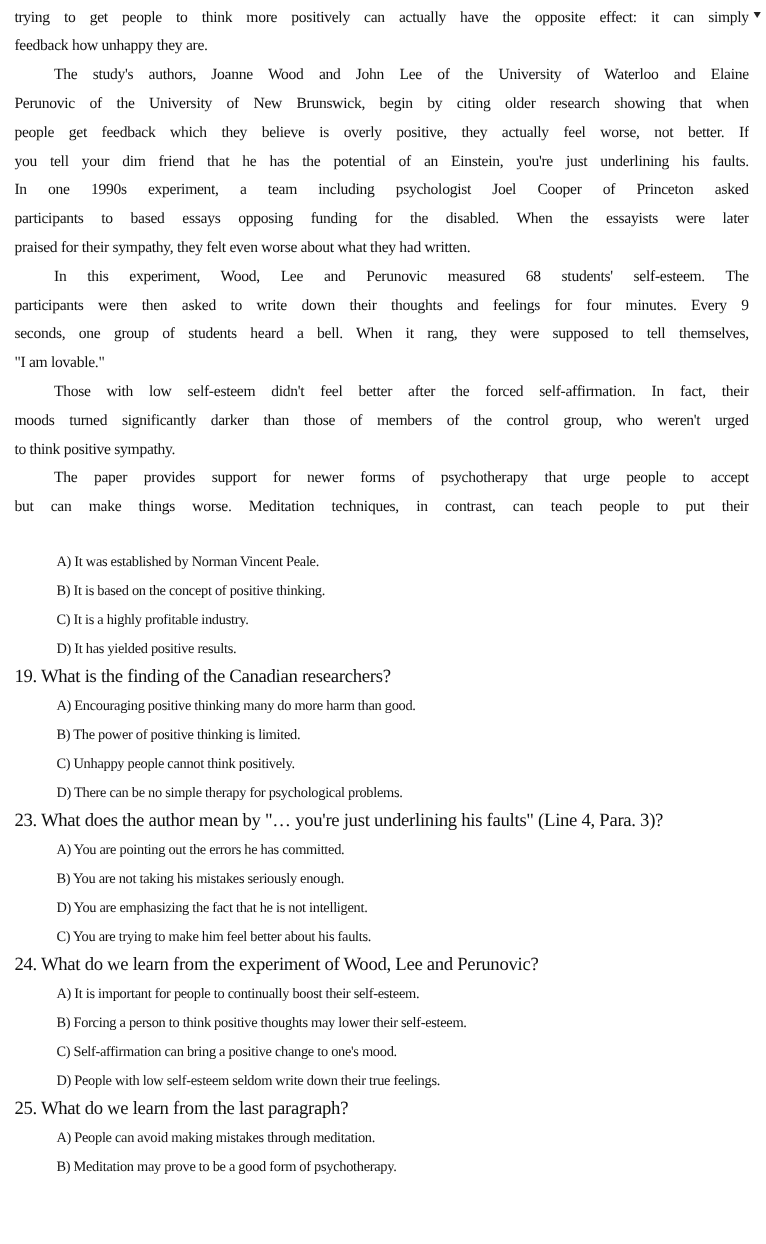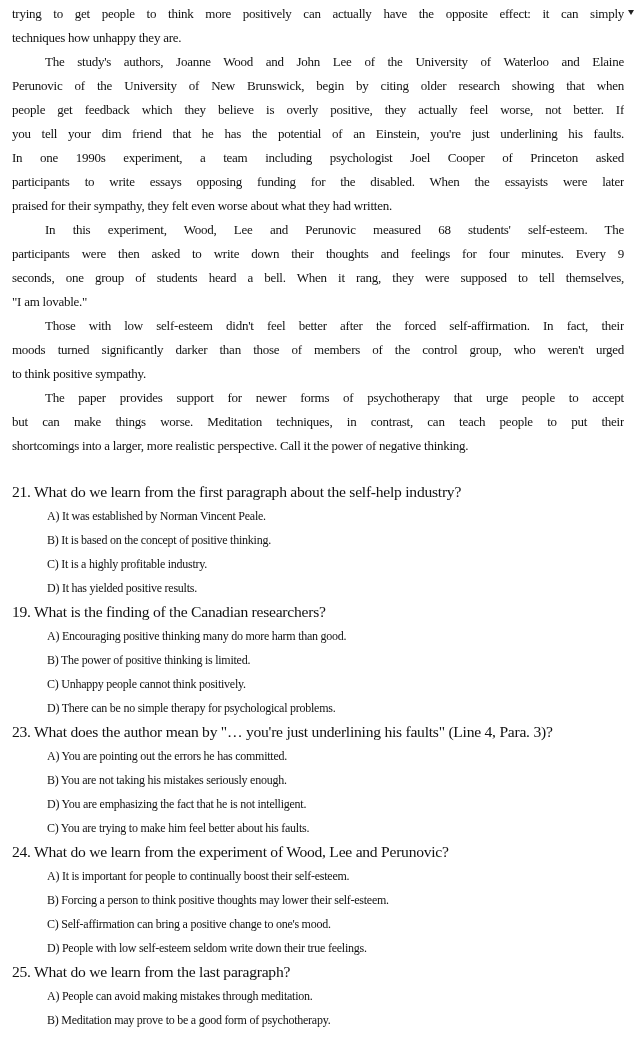--- a/index.html
+++ b/index.html
@@ -25,43 +25,41 @@
   }
 </style>
 </head>
 <body>
 
 <div class="corner-mark"></div>
 
 <div class="page">
   <div id="passage">
       <div class="line just">trying to get people to think more positively can actually have the opposite effect: it can simply</div>
-      <div class="line">techniques how unhappy they are.</div>
+      <div class="line">feedback how unhappy they are.</div>
       <div class="line just indent">The study's authors, Joanne Wood and John Lee of the University of Waterloo and Elaine</div>
       <div class="line just">Perunovic of the University of New Brunswick, begin by citing older research showing that when</div>
       <div class="line just">people get feedback which they believe is overly positive, they actually feel worse, not better. If</div>
       <div class="line just">you tell your dim friend that he has the potential of an Einstein, you're just underlining his faults.</div>
       <div class="line just">In one 1990s experiment, a team including psychologist Joel Cooper of Princeton asked</div>
-      <div class="line just">participants to write essays opposing funding for the disabled. When the essayists were later</div>
+      <div class="line just">participants to based essays opposing funding for the disabled. When the essayists were later</div>
       <div class="line">praised for their sympathy, they felt even worse about what they had written.</div>
       <div class="line just indent">In this experiment, Wood, Lee and Perunovic measured 68 students' self-esteem. The</div>
       <div class="line just">participants were then asked to write down their thoughts and feelings for four minutes. Every 9</div>
       <div class="line just">seconds, one group of students heard a bell. When it rang, they were supposed to tell themselves,</div>
       <div class="line">"I am lovable."</div>
       <div class="line just indent">Those with low self-esteem didn't feel better after the forced self-affirmation. In fact, their</div>
       <div class="line just">moods turned significantly darker than those of members of the control group, who weren't urged</div>
       <div class="line">to think positive sympathy.</div>
       <div class="line just indent">The paper provides support for newer forms of psychotherapy that urge people to accept</div>
       <div class="line just">but can make things worse. Meditation  techniques, in contrast, can teach people to put their</div>
-      <div class="line">shortcomings into a larger, more realistic perspective. Call it the power of negative thinking.</div>
     </div>
   <div class="gap"></div>
   <div id="questions">
       <div>
-        <div class="q">21. What do we learn from the first paragraph about the self-help industry?</div>
         <div class="opt">A) It was established by Norman Vincent Peale.</div>
         <div class="opt">B) It is based on the concept of positive thinking.</div>
         <div class="opt">C) It is a highly profitable industry.</div>
         <div class="opt">D) It has yielded positive results.</div>
       </div>
       <div>
         <div class="q">19. What is the finding of the Canadian researchers?</div>
         <div class="opt">A) Encouraging positive thinking many do more harm than good.</div>
         <div class="opt">B) The power of positive thinking is limited.</div>
         <div class="opt">C) Unhappy people cannot think positively.</div>

